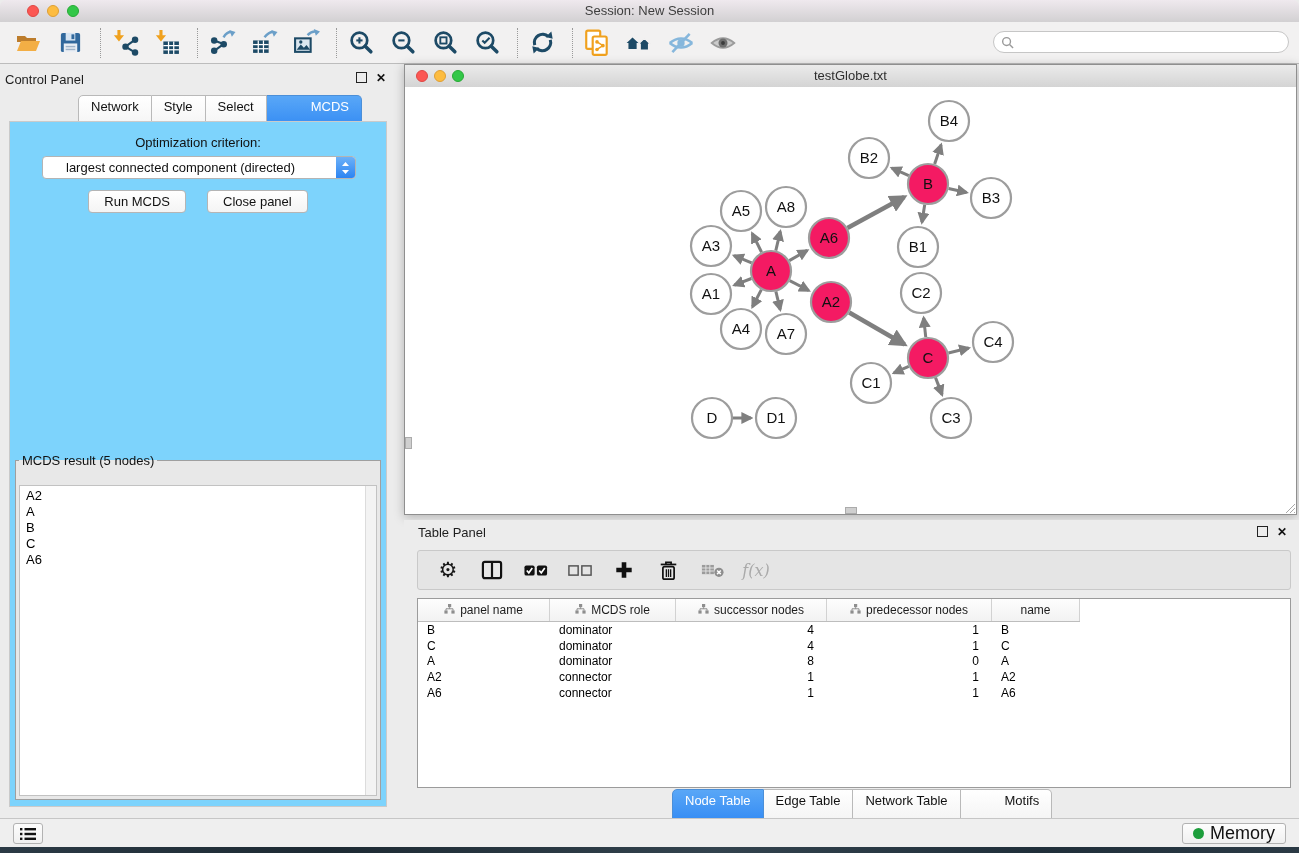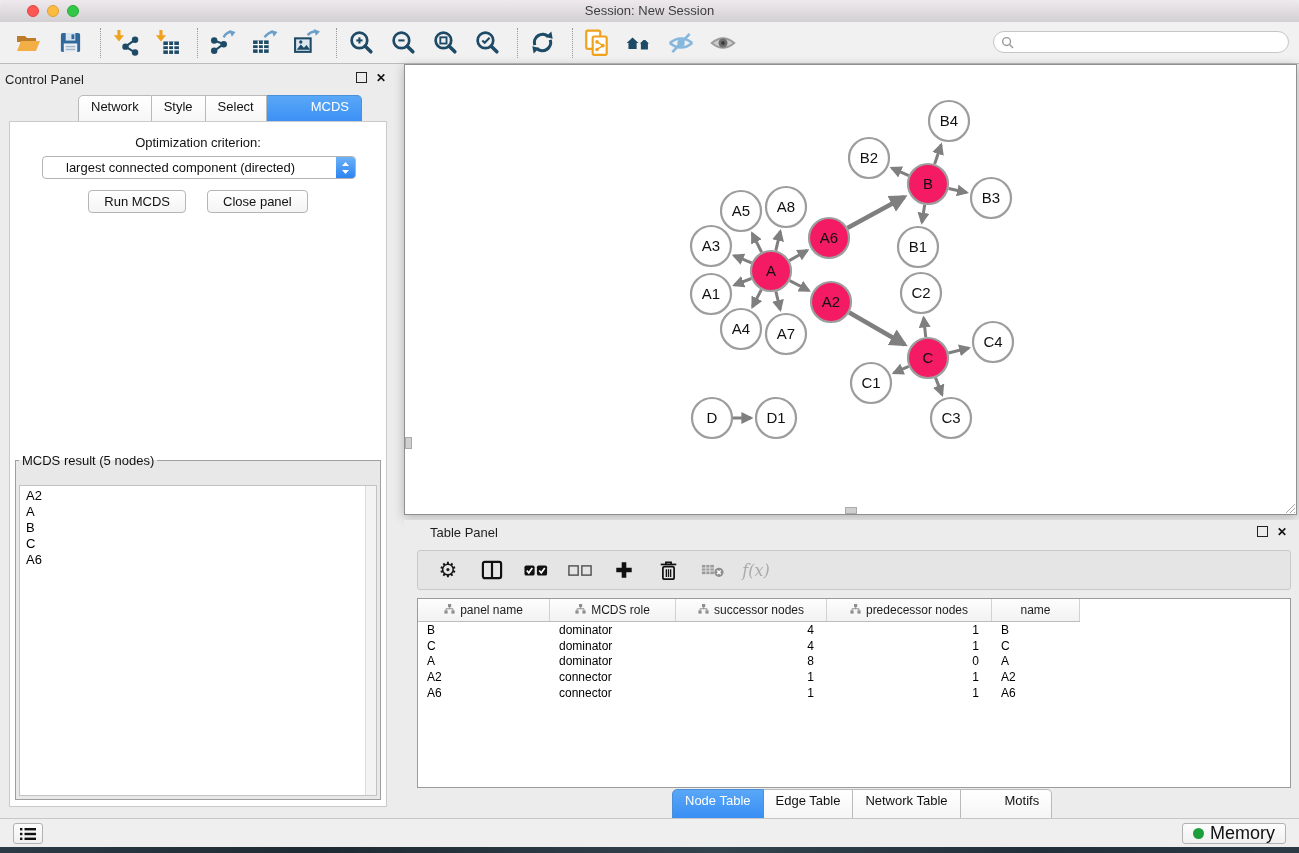--- a/index.html
+++ b/index.html
@@ -23,42 +23,42 @@
   .panel-ctrls{position:absolute;top:8px;display:flex;gap:9px;align-items:center;}
   .cpanel .panel-ctrls{right:10px;}
   .float-box{width:9px;height:9px;border:1.5px solid #222;display:inline-block;}
   .close-x{font-size:12px;font-weight:bold;color:#111;line-height:10px;}
   .seg{position:absolute;display:flex;height:38px;}
   .seg .seg-tab{font-size:13px;line-height:21px;padding:0 12px;background:linear-gradient(#ffffff,#f2f2f2);border:1px solid #b9b9b9;border-left:none;color:#111;}
   .seg .seg-tab:first-child{border-left:1px solid #b9b9b9;border-radius:5px 0 0 5px;}
   .seg .seg-tab:last-child{border-radius:0 5px 5px 0;padding-left:44px;}
   .seg .seg-tab.active{background:linear-gradient(#59a7f7,#2f87f3);color:#fff;border-color:#4b8fd8;}
   #cp-tabs{left:78px;top:31px;}
-  .cp-box{position:absolute;left:9px;top:57px;width:378px;height:686px;background:#ffffff;border:1px solid #cacaca;box-sizing:border-box;}
+  .cp-box{position:absolute;left:9px;top:57px;width:378px;height:686px;background:#7dd3fc;border:1px solid #cacaca;box-sizing:border-box;}
   .opt-label{position:absolute;left:0;right:0;top:13px;text-align:center;font-size:13px;color:#111;}
   .dropdown{position:absolute;left:32px;top:34px;width:314px;height:23px;background:#fff;border:1px solid #b4b4b4;border-radius:4px;box-sizing:border-box;display:flex;align-items:center;}
   .dropdown .dd-text{font-size:13px;padding-left:9px;color:#111;flex:1;margin-left:14px;}
   .dd-stepper{width:19px;height:21px;background:linear-gradient(#6cb1f8,#2c84f2);border-radius:0 3px 3px 0;display:flex;align-items:center;justify-content:center;}
   .btn-row{position:absolute;left:0;right:0;top:68px;display:flex;justify-content:center;gap:21px;}
   .pbtn{font-family:"Liberation Sans",sans-serif;font-size:13px;padding:3px 15px;background:linear-gradient(#ffffff,#f4f4f4);border:1px solid #b5b5b5;border-radius:4px;color:#111;}
   .result-fs{position:absolute;left:5px;right:5px;top:331px;bottom:6px;border:1px solid #9f9f9f;margin:0;padding:2px;background:#e8e8e8;}
   .result-fs legend{font-size:13px;padding:0 3px;margin-left:1px;color:#111;}
   .result-list{position:absolute;left:3px;right:3px;top:17px;bottom:3px;background:#fff;border:1px solid #c2c2c2;font-size:13px;line-height:16px;padding:2px 0 0 6px;overflow:hidden;}
   .result-scroll{position:absolute;top:18px;right:4px;bottom:4px;width:10px;background:#f3f3f3;border-left:1px solid #dcdcdc;}
   
   .netwin{position:absolute;left:404px;top:64px;width:893px;height:451px;background:#fff;border:1px solid #8f8f8f;box-sizing:border-box;box-shadow:0 2px 10px rgba(0,0,0,.25);}
   .netwin .wtitle{position:absolute;left:0;top:0;right:0;height:22px;background:linear-gradient(#ebebeb,#d4d4d4);border-bottom:1px solid #a9a9a9;}
   .netwin .wtitle .wt-text{position:absolute;left:0;right:0;text-align:center;font-size:13px;line-height:22px;color:#2e2e2e;}
   .canvas{position:absolute;left:0;top:22px;right:0;bottom:0;background:#fff;overflow:hidden;}
   .vstub{position:absolute;left:0;top:350px;width:5px;height:10px;background:#cfcfcf;border:1px solid #ababab;}
   .hstub{position:absolute;left:440px;bottom:0;width:10px;height:5px;background:#cfcfcf;border:1px solid #ababab;}
   .grip{position:absolute;right:1px;bottom:1px;}
   
   .tpanel{position:absolute;left:404px;top:520px;width:895px;height:298px;background:#ececec;}
-  .tpanel .panel-title{left:26px;top:5px;}
+  .tpanel .panel-title{left:14px;top:5px;}
   .tpanel .panel-ctrls{right:12px;top:6px;}
   .ttoolbar{position:absolute;left:13px;top:30px;width:874px;height:40px;background:#e5e5e5;border:1px solid #c9c9c9;border-radius:3px;box-sizing:border-box;display:flex;align-items:center;padding-left:18px;gap:20px;}
   .ttb{display:flex;align-items:center;justify-content:center;width:24px;height:24px;}
   .fx{font-family:"DejaVu Serif",serif;font-style:italic;font-size:16px;color:#aaa;}
   .gear{font-family:"DejaVu Sans",sans-serif;font-size:21px;color:#171717;line-height:22px;}
   .tbl{position:absolute;left:13px;top:78px;width:874px;height:190px;background:#fff;border:1px solid #9b9b9b;box-sizing:border-box;overflow:hidden;}
   .tbl-head{display:flex;height:22px;border-bottom:1px solid #bdbdbd;background:linear-gradient(#fdfdfd,#f2f2f2);width:662px;}
   .th{display:flex;align-items:center;justify-content:center;gap:5px;font-size:12px;color:#1c1c1c;border-right:1px solid #d2d2d2;box-sizing:border-box;}
   .trow{display:flex;height:15.8px;align-items:center;}
   .td{font-size:12px;color:#000;box-sizing:border-box;white-space:nowrap;overflow:hidden;}
@@ -271,20 +271,26 @@
             <div>B</div>
             <div>C</div>
             <div>A6</div>
           </div>
         <div class="result-scroll"></div>
       </fieldset>
     </div>
   </div>
 
   <div class="netwin">
+    <div class="wtitle">
+      <span class="tl red" style="left:11px;top:5px"></span>
+      <span class="tl yellow" style="left:29px;top:5px"></span>
+      <span class="tl green" style="left:47px;top:5px"></span>
+      <span class="wt-text">testGlobe.txt</span>
+    </div>
     <div class="canvas">
       <svg id="graph-svg" width="891" height="427">
         <defs>
           <marker id="arrowhead" viewBox="0 0 10 10" refX="8" refY="5" markerWidth="4" markerHeight="4" orient="auto">
               <path d="M0 0L10 5 0 10z" fill="#7f7f7f"></path>
             </marker>
         </defs>
       <line x1="346.39133153665693" y1="191.5166562442815" x2="329.34365293255127" y2="198.05159970918868" stroke="#7f7f7f" stroke-width="3" marker-end="url(#arrowhead)"></line>
           <line x1="346.61538461538464" y1="175.92307692307693" x2="329.0769230769231" y2="168.6153846153846" stroke="#7f7f7f" stroke-width="3" marker-end="url(#arrowhead)"></line>
           <line x1="356.3521187036509" y1="202.6525705062749" x2="347.48557297184414" y2="219.79455892110127" stroke="#7f7f7f" stroke-width="3" marker-end="url(#arrowhead)"></line>

